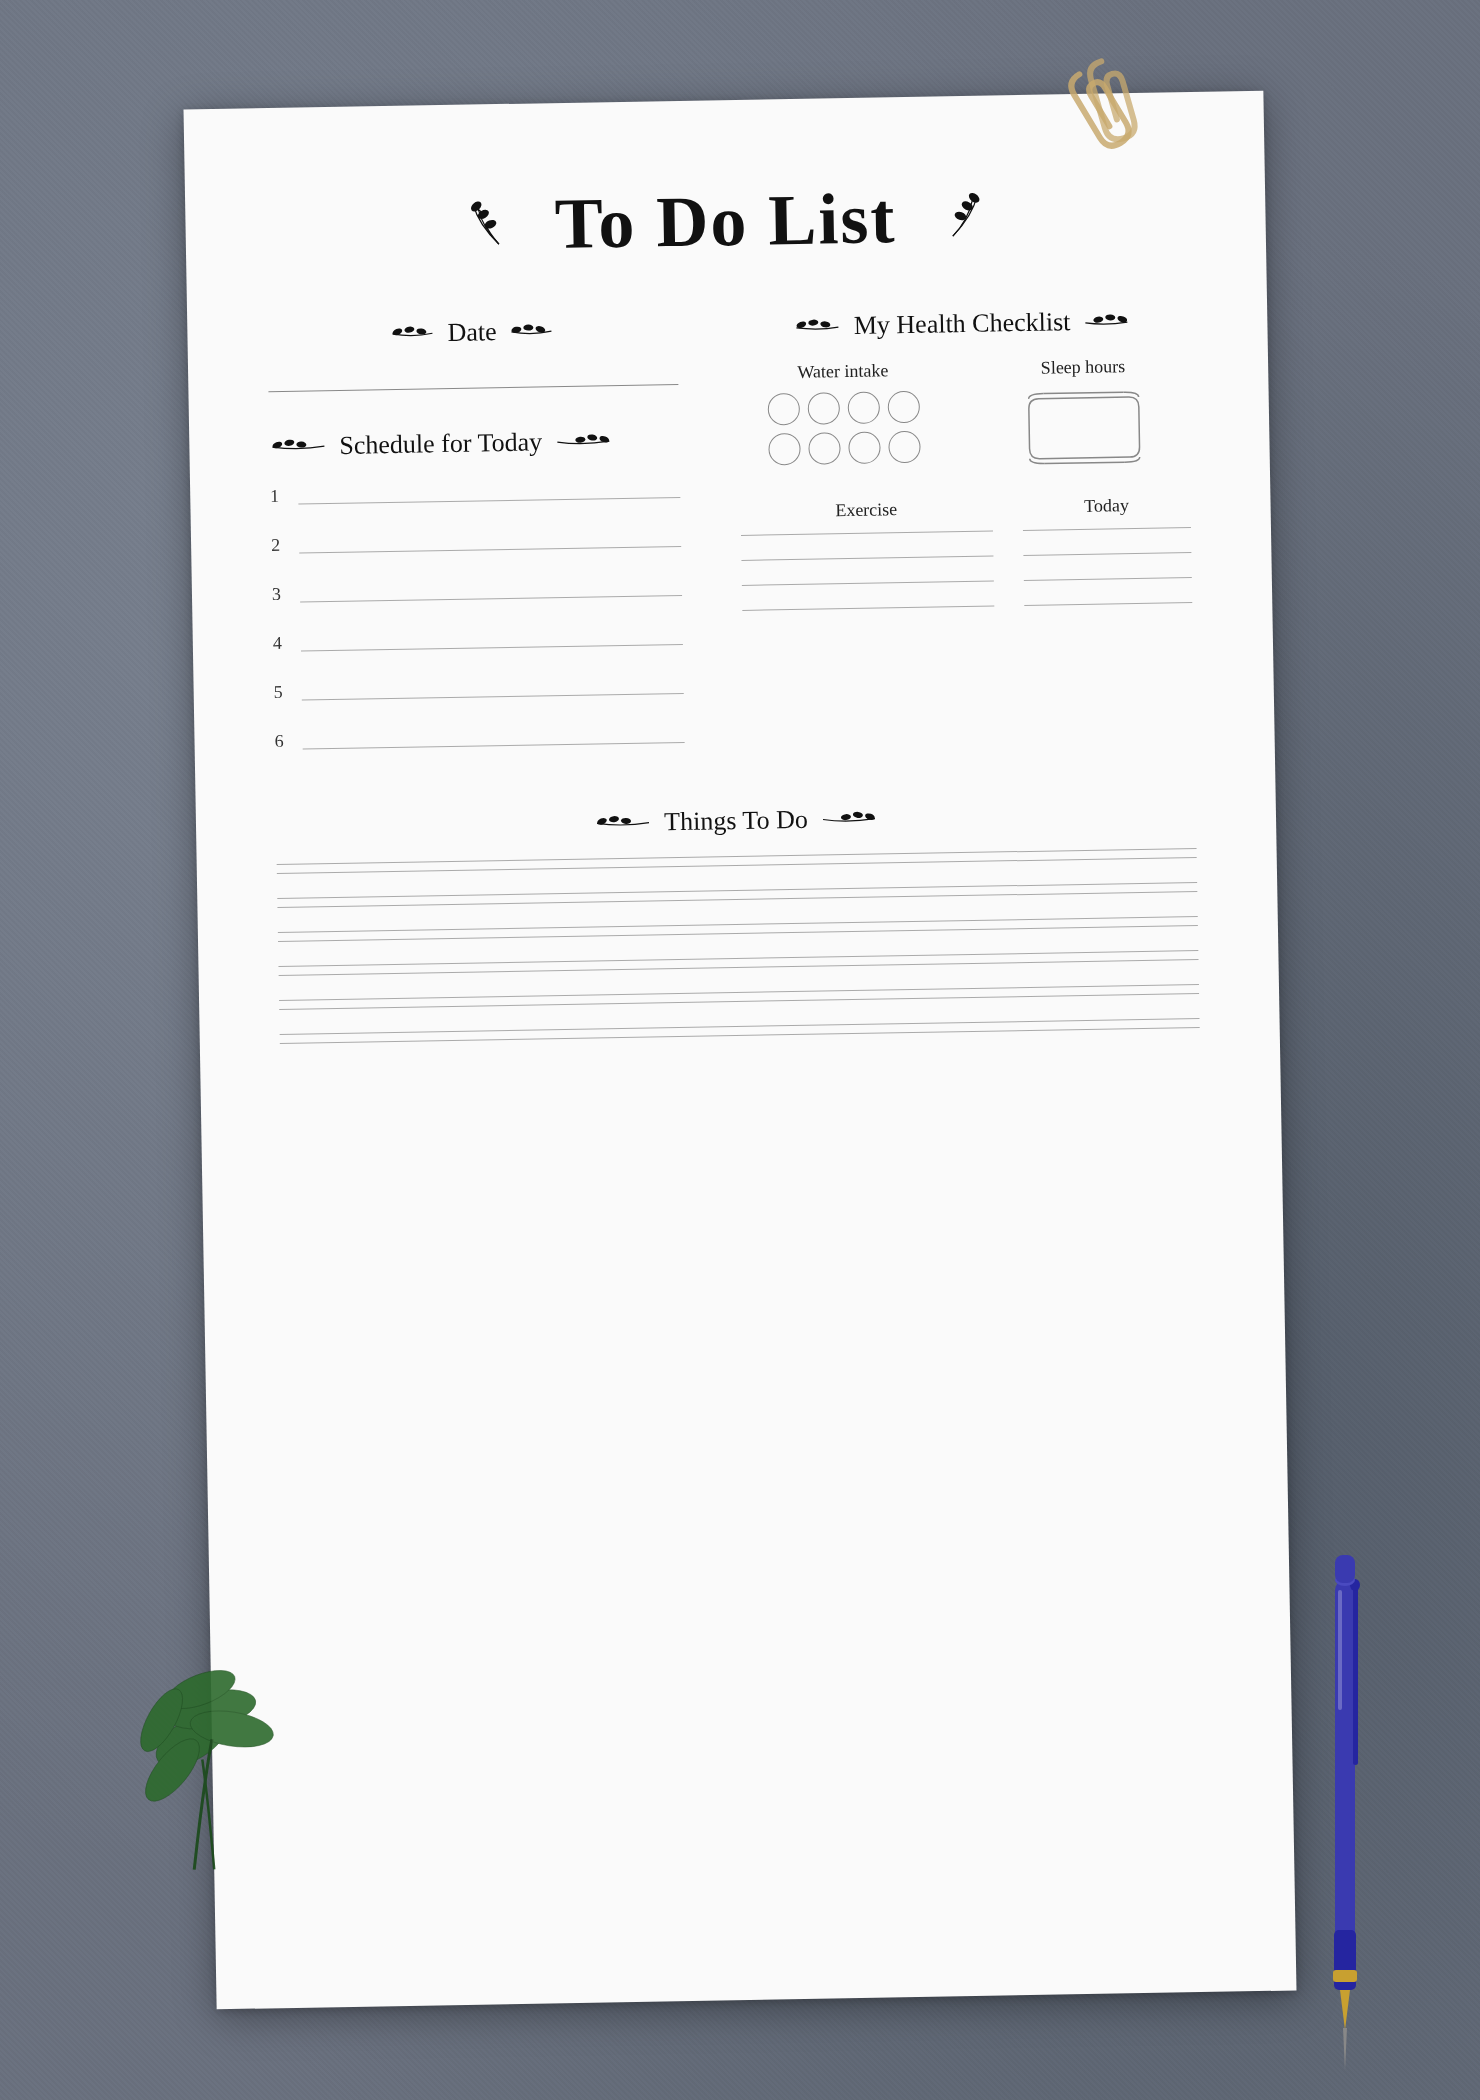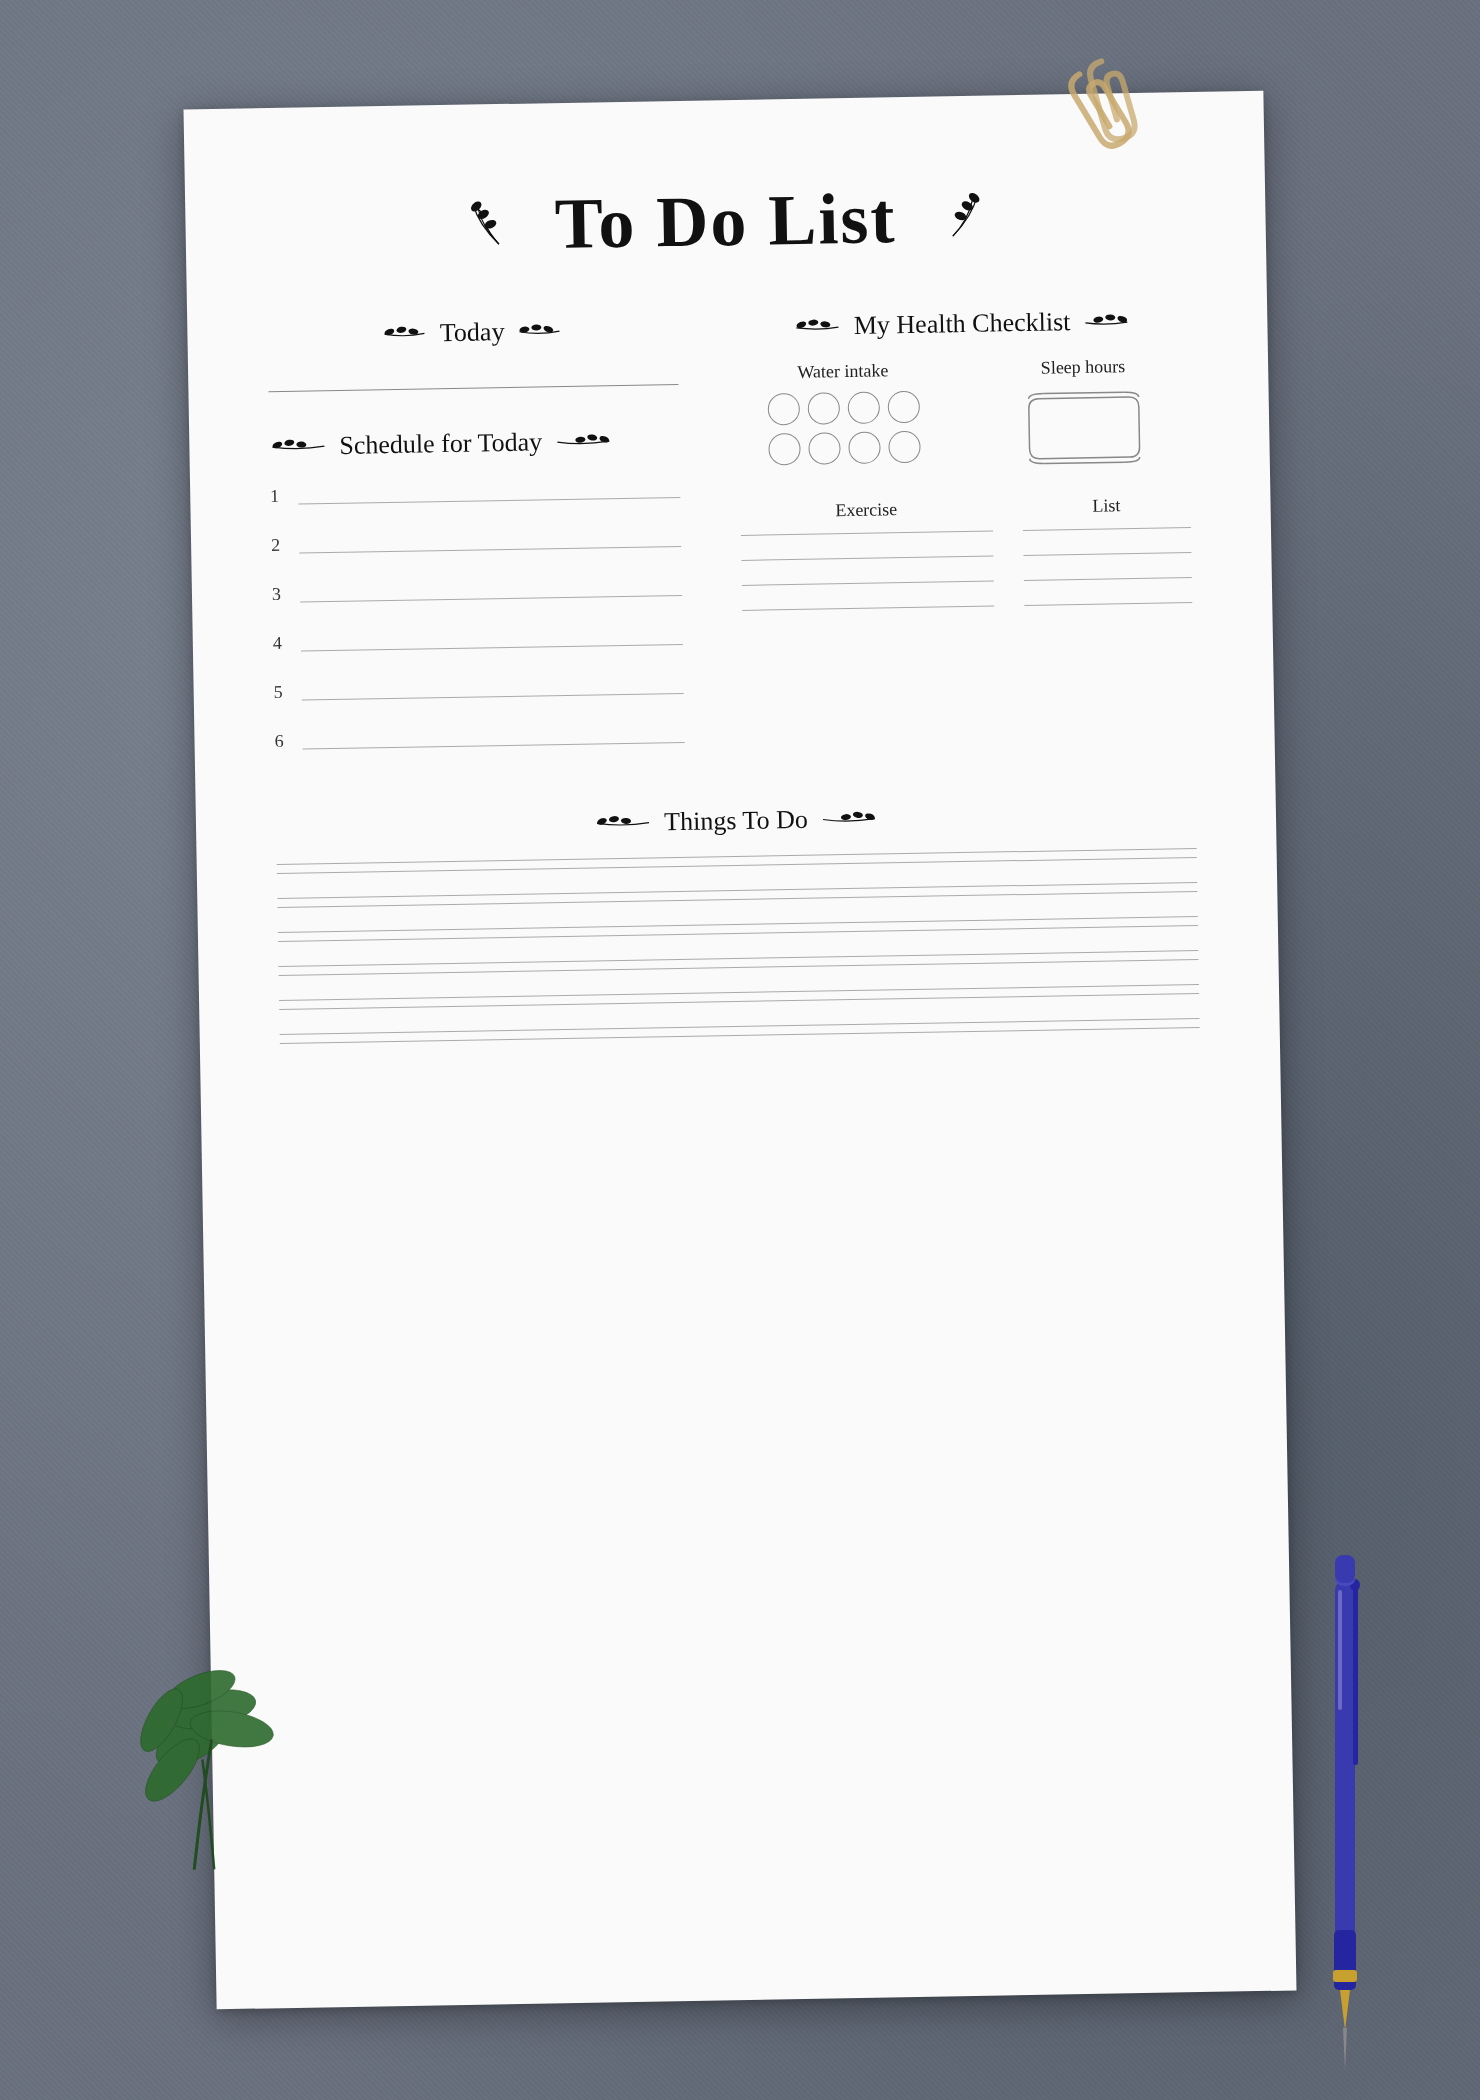--- a/index.html
+++ b/index.html
@@ -324,21 +324,21 @@
           <span>
             <svg width="50" height="20" viewBox="0 0 50 20">
               <g fill="#111">
                 <ellipse cx="10" cy="10" rx="5" ry="3" transform="rotate(-20,10,10)"></ellipse>
                 <ellipse cx="22" cy="8" rx="5" ry="3" transform="rotate(-10,22,8)"></ellipse>
                 <ellipse cx="34" cy="10" rx="5" ry="3" transform="rotate(10,34,10)"></ellipse>
                 <path d="M5,12 Q25,16 45,12" fill="none" stroke="#111" stroke-width="1.2"></path>
               </g>
             </svg>
           </span>
-          <span class="section-title">Today</span>
+          <span class="section-title">Date</span>
           <span>
             <svg width="50" height="20" viewBox="0 0 50 20">
               <g fill="#111">
                 <ellipse cx="10" cy="10" rx="5" ry="3" transform="rotate(-10,10,10)"></ellipse>
                 <ellipse cx="22" cy="8" rx="5" ry="3" transform="rotate(0,22,8)"></ellipse>
                 <ellipse cx="34" cy="10" rx="5" ry="3" transform="rotate(20,34,10)"></ellipse>
                 <path d="M5,12 Q25,16 45,12" fill="none" stroke="#111" stroke-width="1.2"></path>
               </g>
             </svg>
           </span>
@@ -466,21 +466,21 @@
         </div>
       </div>
 
       <div>
         <div class="col-header-row">
           <div style="flex:1.5; display:flex; flex-direction:column; align-items:center; gap:6px;">
             <span class="col-h">Exercise</span>
             <div class="col-separator-line"></div>
           </div>
           <div style="flex:1; display:flex; flex-direction:column; align-items:center; gap:6px;">
-            <span class="col-h">List</span>
+            <span class="col-h">Today</span>
             <div class="col-separator-line"></div>
           </div>
         </div>
 
         <div class="exercise-row">
           <div class="exercise-line"></div>
           <div class="time-line"></div>
         </div>
         <div style="height:12px"></div>
         <div class="exercise-row">

